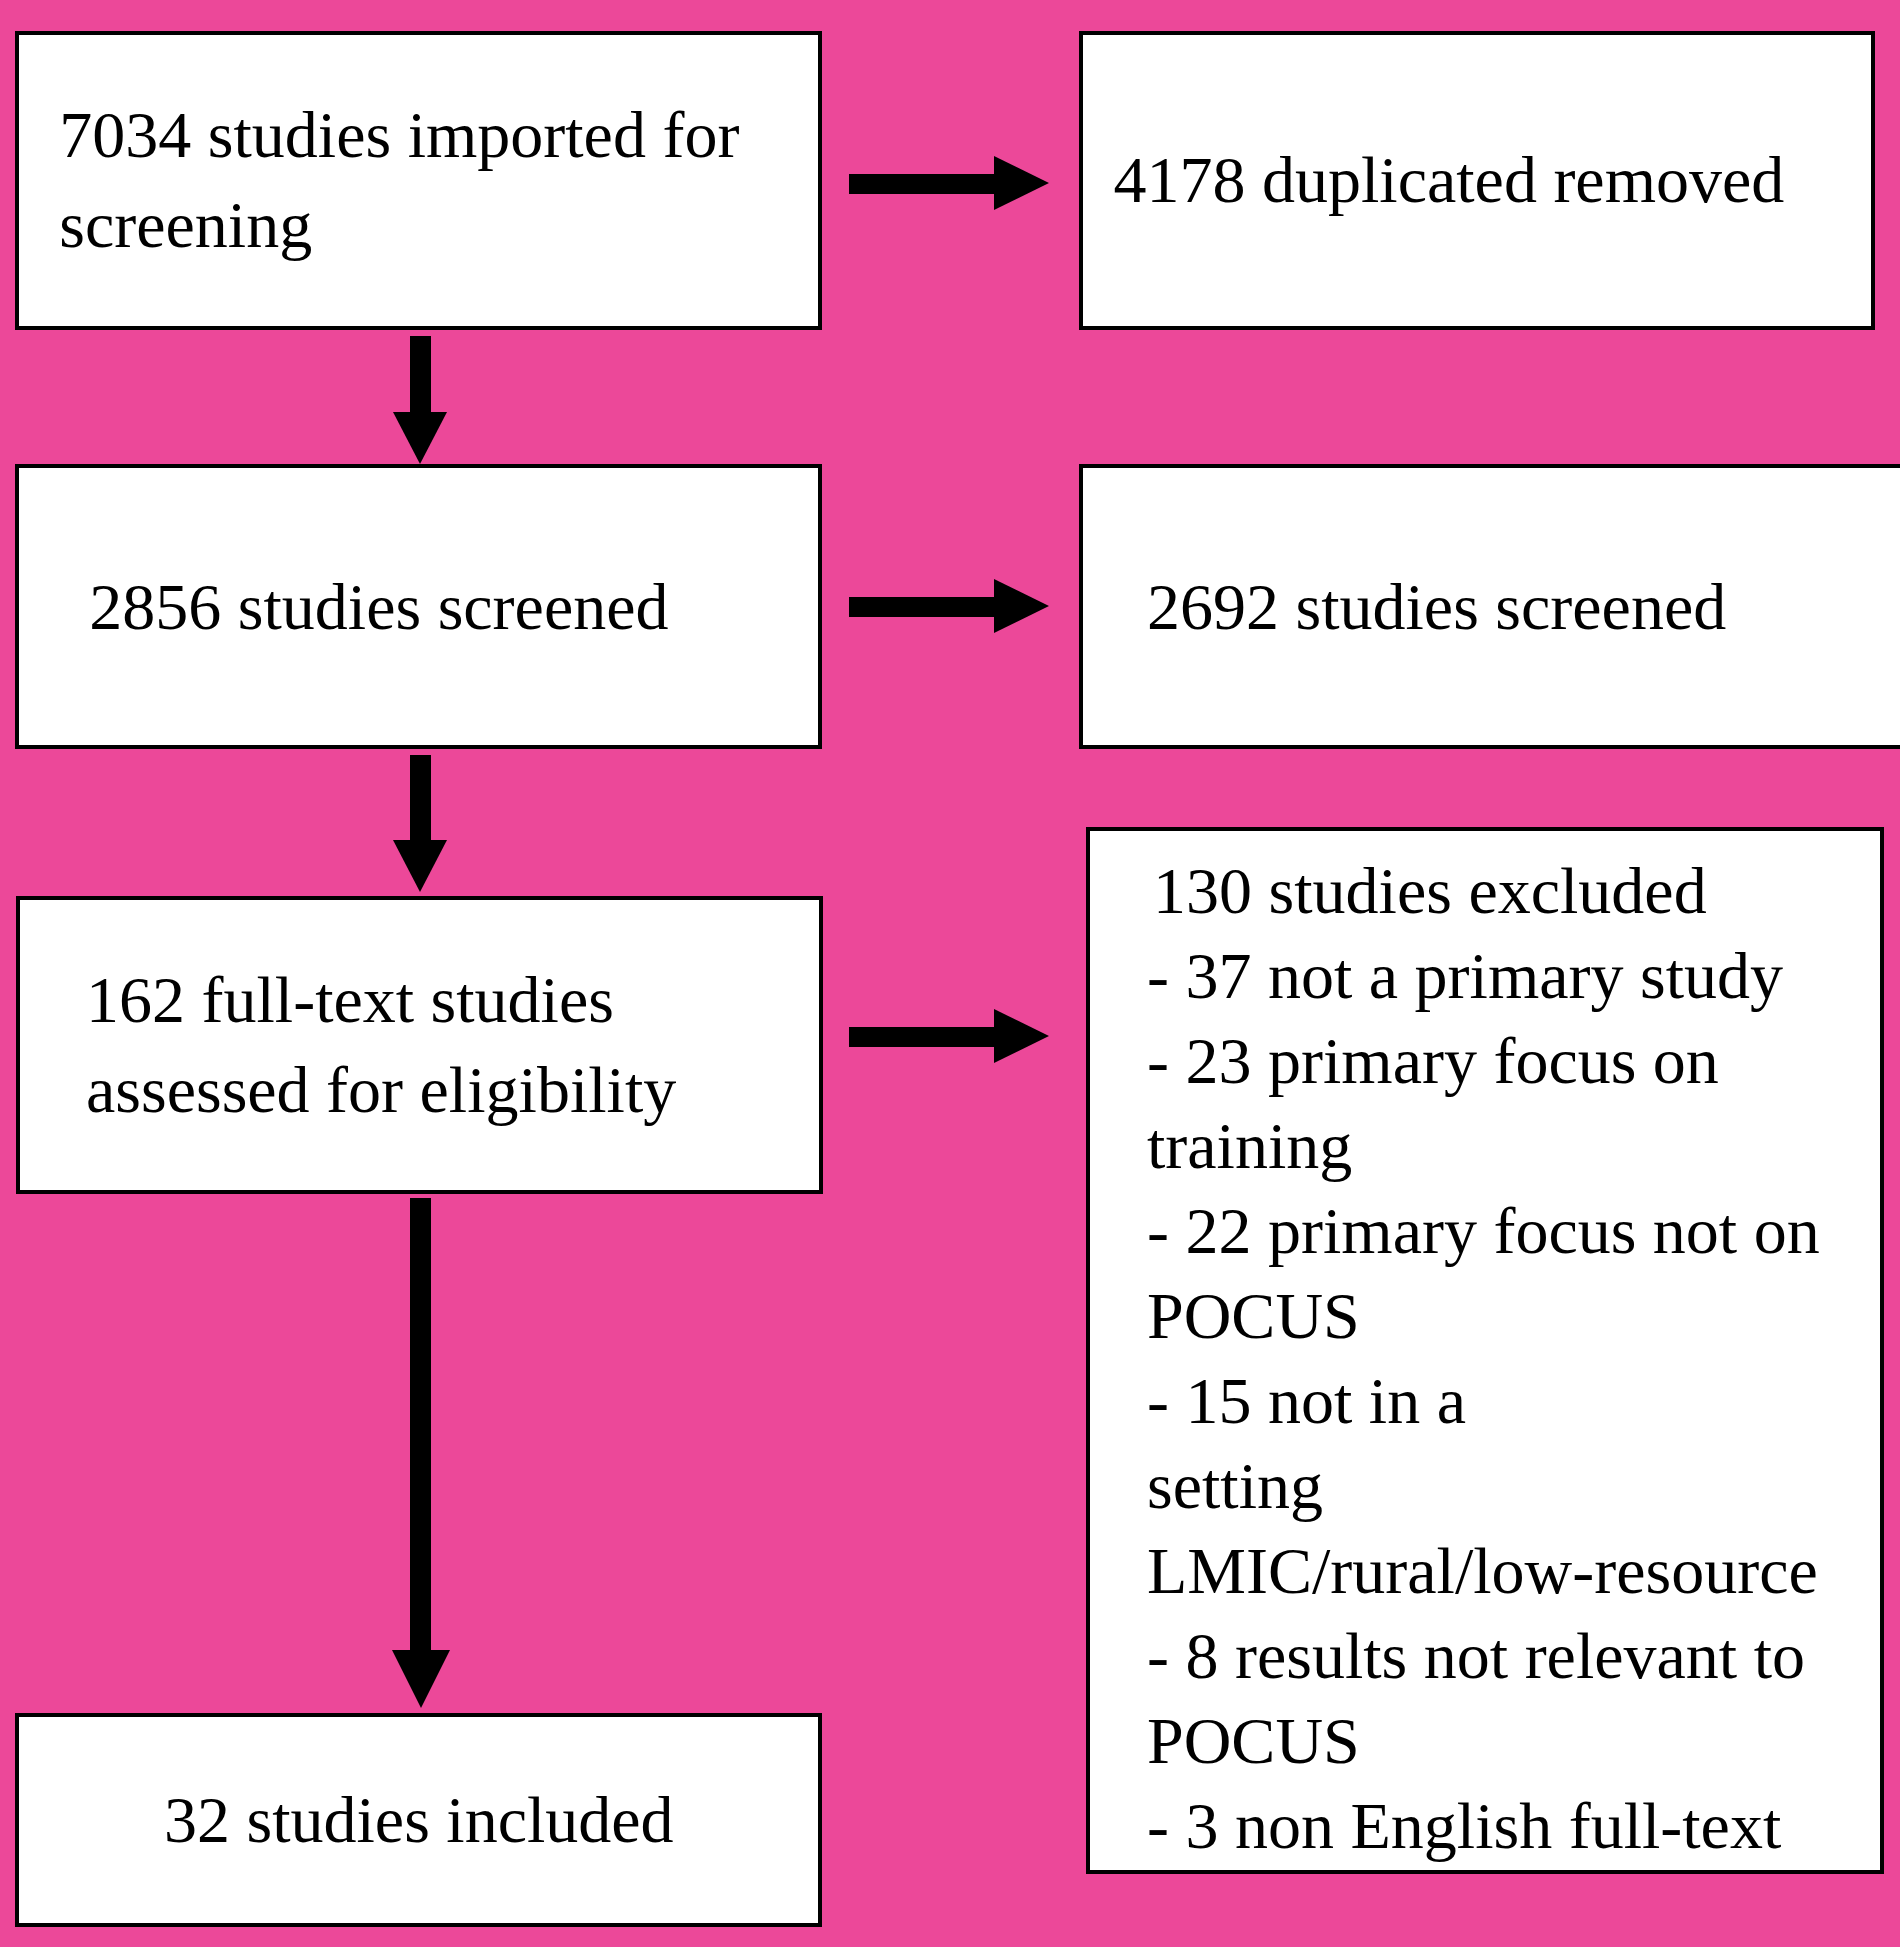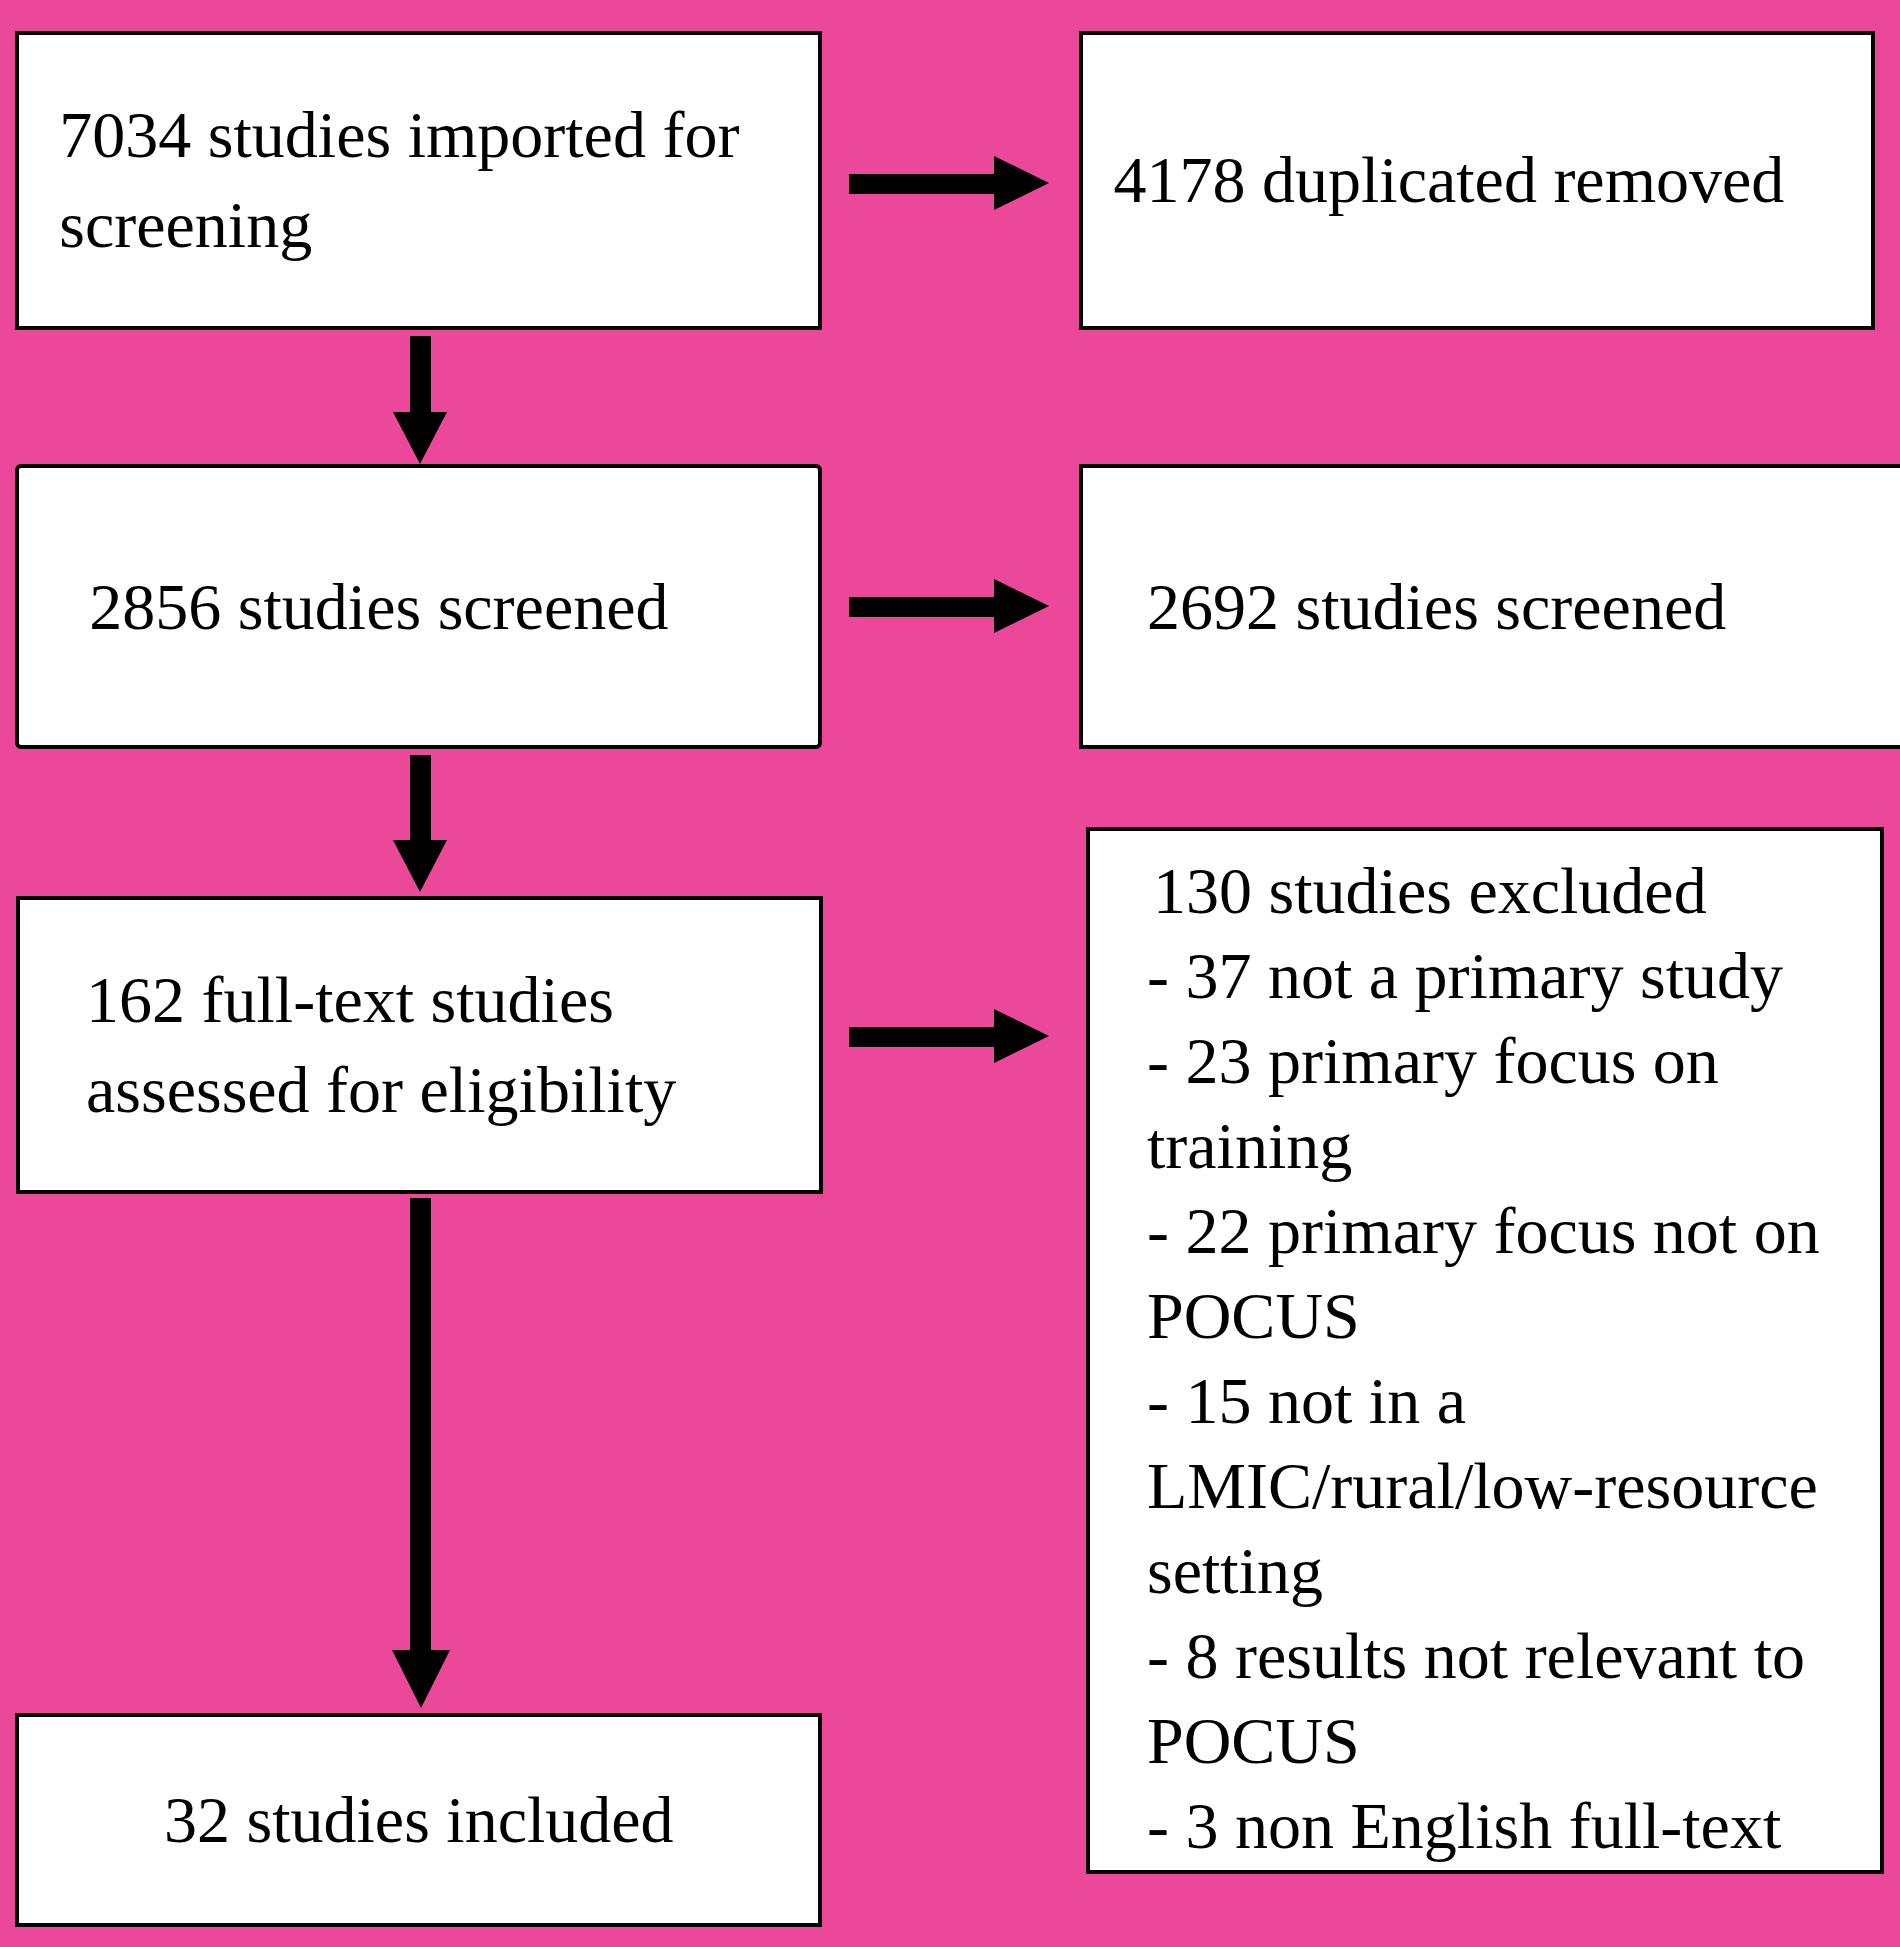--- a/index.html
+++ b/index.html
@@ -23,21 +23,21 @@
     border: 4.6px solid #000000;
     background: #ffffff;
     display: flex;
     align-items: center;
   }
   .box .box-text {
     width: 100%;
   }
   .box-imported   { left: 15.3px;   top: 30.5px;   width: 807px; height: 299px; padding-left: 40px;  padding-right: 15.3px; }
   .box-duplicates { left: 1079px; top: 30.5px;   width: 796px; height: 299px; padding-left: 30.5px;  padding-right: 12.2px; }
-  .box-screened   { left: 15.3px;   top: 464px;  width: 807px; height: 285px; padding-left: 70px;  padding-right: 12.2px; border-radius: 6px; }
+  .box-screened   { left: 15.3px;   top: 464px;  width: 807px; height: 285px; padding-left: 70px;  padding-right: 12.2px; }
   .box-screened-removed { left: 1079px; top: 464px; width: 888px; height: 285px; padding-left: 64px; padding-right: 28px; justify-content: center; }
   .box-fulltext   { left: 16px;   top: 896px; width: 807px; height: 298px; padding-left: 66px;  padding-right: 46px; }
   .box-included   { left: 15.3px;   top: 1713px; width: 807px; height: 214px; text-align: center; }
   .box-excluded {
     left: 1086px; top: 827px; width: 798px; height: 1047px;
     display: block;
     padding: 17px 13.7px 0 57px;
     line-height: 85px;
   }
   .box-excluded .line {
@@ -113,22 +113,22 @@
   </div>
 
   <div class="box box-excluded">
     <div class="line line-title">130 studies excluded</div>
     <div class="line">- 37 not a primary study</div>
     <div class="line">- 23 primary focus on</div>
     <div class="line">training</div>
     <div class="line">- 22 primary focus not on</div>
     <div class="line">POCUS</div>
     <div class="line">- 15 not in a</div>
+    <div class="line">setting</div>
     <div class="line">LMIC/rural/low-resource</div>
-    <div class="line">setting</div>
     <div class="line">- 8 results not relevant to</div>
     <div class="line">POCUS</div>
     <div class="line">- 3 non English full-text</div>
   </div>
 
   <div class="box box-included">
     <div class="box-text">32 studies included</div>
   </div>
 
   <div class="arrow h-arrow h-arrow-1">

